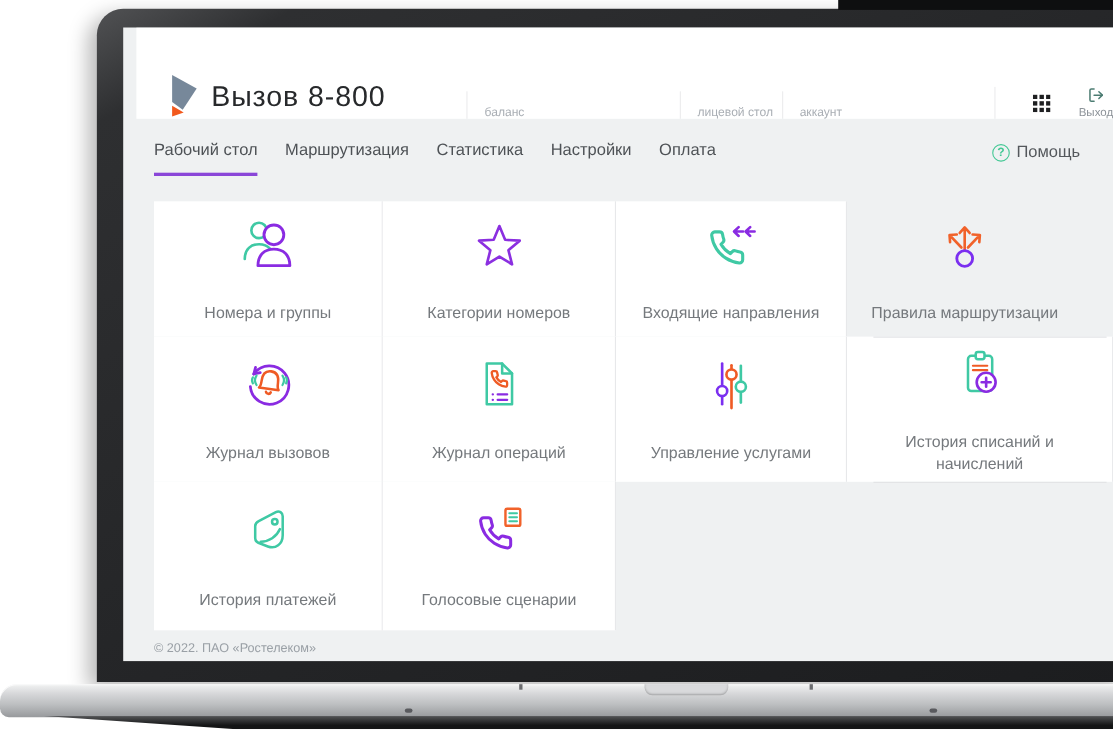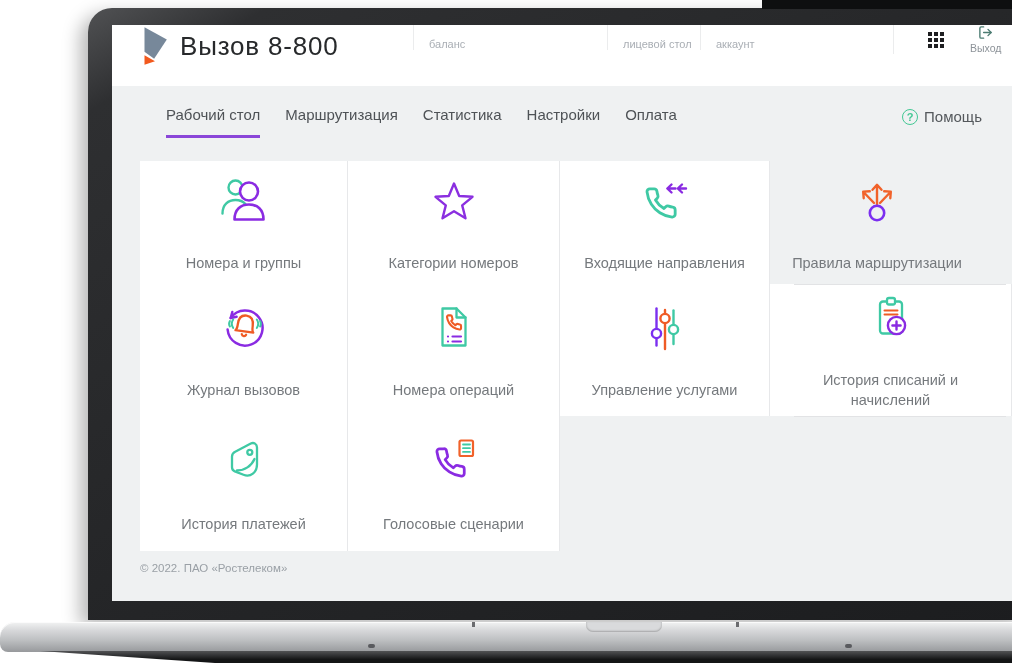--- a/index.html
+++ b/index.html
@@ -21,34 +21,34 @@
               clip-path:polygon(0 0,100% 0,100% 100%,18% 100%);}
   .dot{position:absolute;top:644px;width:7px;height:4px;border-radius:2px;background:#595a5e;z-index:4;}
   .dot.d1{left:368px}.dot.d2{left:845px}
   .tick{position:absolute;top:622px;width:3px;height:5px;background:#6b6c6f;z-index:4;}
   .tick.t1{left:472px}.tick.t2{left:736px}
 
   
   .screen{position:absolute;left:112px;top:25px;width:900px;height:576px;z-index:2;
           background:#eff1f2;overflow:hidden;}
 
-  .app-header{height:61px;background:#fff;display:flex;align-items:flex-start;}
+  .app-header{height:83px;background:#fff;display:flex;align-items:flex-end;margin-left:12px;}
   .brand{width:301px;display:flex;align-items:center;padding-left:28px;box-sizing:border-box;}
   .brand svg{margin-right:10px;flex:none;}
   .brand-title{font-size:26px;color:#27292b;letter-spacing:.8px;white-space:nowrap;}
   .hfield{border-left:1px solid #ebeced;padding:13px 0 0 15px;box-sizing:border-box;}
   .hfield.f1{width:194px}.hfield.f2{width:93px}.hfield.f3{width:193px}
   .hfield .lbl{font-size:11px;color:#a9aeb4;}
   .hicons{border-left:1px solid #ebeced;flex:1;display:flex;align-items:center;
           padding-left:34px;gap:26px;}
   .apps-btn{cursor:pointer;line-height:0;}
   .logout{display:flex;flex-direction:column;align-items:center;gap:2px;cursor:pointer;}
   .logout .lbl{font-size:10.5px;color:#8d9399;}
 
-  .tabbar{display:flex;align-items:flex-end;padding:0 30px 0 40px;height:52px;margin-left:14px;}
+  .tabbar{display:flex;align-items:flex-end;padding:0 30px 0 28px;height:52px;}
   .tab{font-size:15px;color:#4e5256;padding-bottom:15px;margin-right:25px;white-space:nowrap;cursor:pointer;}
   .tab.active{border-bottom:3px solid #8a46d8;padding-bottom:12px;}
   .help{margin-left:auto;display:flex;align-items:center;gap:6px;padding-bottom:13px;cursor:pointer;}
   .help .q{width:16px;height:16px;border:1.5px solid #43c894;border-radius:50%;color:#43c894;
            font-size:11px;font-weight:bold;display:inline-flex;align-items:center;justify-content:center;box-sizing:border-box;}
   .help .lbl{font-size:15px;color:#54585c;}
 
   .grid{position:relative;margin:23px 0 0 28px;display:grid;
         grid-template-columns:208px 212px 210px 242px;grid-template-rows:123px 132px 135px;}
   .cell{background:#fff;border-right:1px solid #e7e8ea;display:flex;flex-direction:column;
@@ -207,21 +207,21 @@
           <g stroke="#3fc9a4" stroke-width="2.3">
             <path d="M16.5 9.5 H30.5 L39.5 18.5 V46.5 H16.5 Z"></path>
             <path d="M30.5 9.5 V18.5 H39.5"></path>
           </g>
           <use href="#ph" x="19.5" y="15" width="17" height="17" stroke-width="3" style="color:#ef5b25"></use>
           <g stroke="#8a2be2" stroke-width="2.2">
             <path d="M22 37.5 h0.01 M22 42.5 h0.01"></path>
             <path d="M26.5 37.5 H35 M26.5 42.5 H35"></path>
           </g>
         </svg>
-        <div class="tlabel">Номера операций</div>
+        <div class="tlabel">Журнал операций</div>
       </div>
 
       <div class="cell">
         <svg class="ticon" width="56" height="56" viewBox="0 0 56 56" fill="none" stroke-linecap="round" stroke-linejoin="round">
           <g stroke="#7b2ff0" stroke-width="2.4">
               <path d="M19.5 9.5 V46.5"></path>
               <circle cx="19.5" cy="34.5" r="4.6" fill="#fff"></circle>
             </g>
           <g stroke="#ef5b25" stroke-width="2.4">
               <path d="M28 11 V50"></path>

